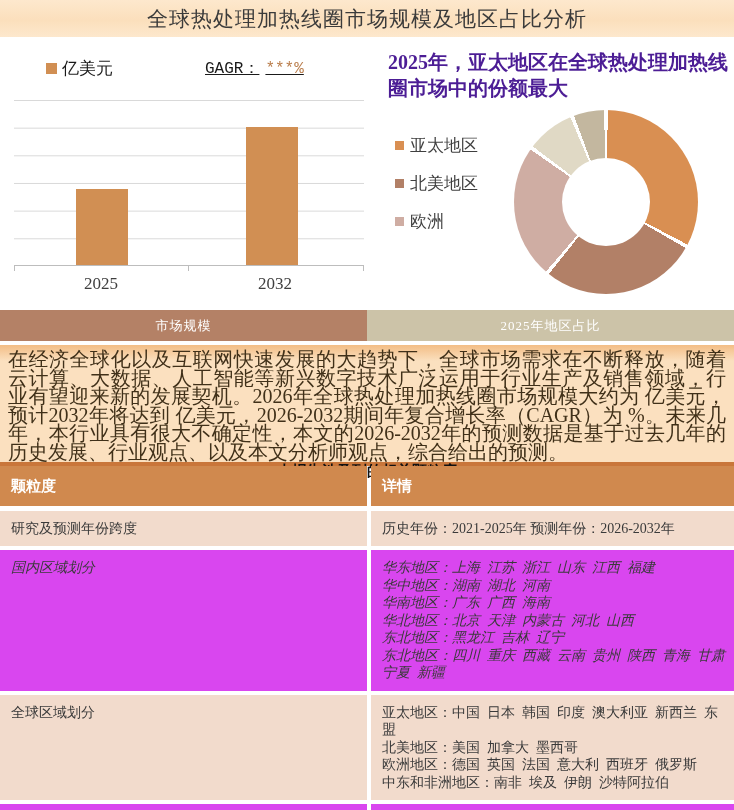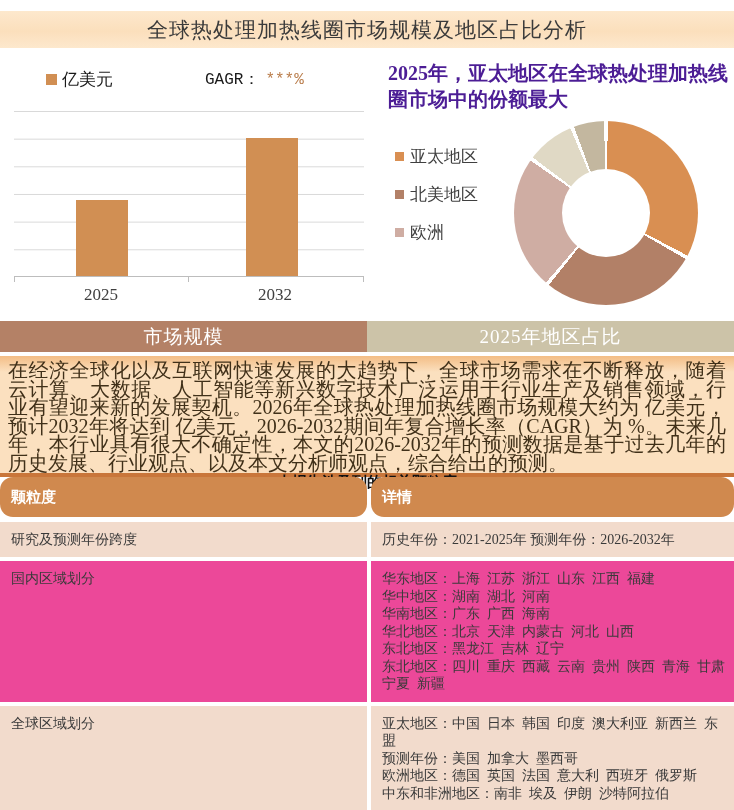--- a/index.html
+++ b/index.html
@@ -2,31 +2,31 @@
 <html><head>
 <meta charset="utf-8">
 <style>
   * { margin:0; padding:0; box-sizing:border-box; }
   html,body { width:734px; height:810px; overflow:hidden; background:#fff;
     font-family:"Liberation Serif","DejaVu Serif",serif; color:#3f3f3f; }
 
   
   .title-bar { height:37px; background:linear-gradient(180deg,#fde8cd 0%,#fbdfbc 55%,#fde8cd 100%);
     display:flex; align-items:center; justify-content:center;
-    font-size:21px; letter-spacing:1px; color:#3b3b3b;margin-top:11px; }
+    font-size:21px; letter-spacing:1px; color:#3b3b3b; }
 
   
   .charts { position:relative; height:271px; background:#fff; }
 
   .bar-panel { position:absolute; left:0; top:0; width:368px; height:271px; }
   .bar-legend { position:absolute; left:46px; top:20px; display:flex; align-items:center;
     font-size:17px; color:#1a1a1a; }
   .bar-legend .swatch { width:11px; height:11px; background:#d18f53; display:inline-block; margin-right:5px; }
   .cagr { position:absolute; left:205px; top:21px; font-size:16px; color:#1a1a1a;
-    font-family:"Liberation Mono","DejaVu Sans Mono",monospace; }
+    font-family:"Liberation Mono","DejaVu Sans Mono",monospace;text-decoration:underline; }
   .cagr .masked { color:#b97c4a; margin-left:6px; }
   .plot { position:absolute; left:14px; top:63px; width:350px; height:166px;
     background-image:linear-gradient(#d9d9d9 1px, transparent 1px);
     background-size:100% 27.66px; }
   .plot .axis { position:absolute; left:0; right:0; bottom:0; border-bottom:1px solid #bdbdbd; }
   .plot .tick { position:absolute; bottom:-5px; width:1px; height:5px; background:#bdbdbd; }
   .bar { position:absolute; bottom:1px; width:52px; background:#d18f53; }
   .bar.b0 { left:62px; } .bar.b1 { left:232px; }
   .xlabels { position:absolute; top:237px; left:14px; width:350px; font-size:17px; color:#3f3f3f; }
   .xlabels span { position:absolute; width:174px; text-align:center; }
@@ -38,41 +38,41 @@
   .pie-legend { position:absolute; left:27px; top:98px; width:96px; list-style:none; }
   .pie-legend li { display:flex; margin-bottom:17px; font-size:17px; line-height:21px; color:#3f3f3f; }
   .pie-legend .mark { flex:0 0 9px; width:9px; height:9px; margin:6px 6px 0 0; display:inline-block; }
   .donut { position:absolute; left:146px; top:73px; width:184px; height:184px; border-radius:50%; }
   .donut .hole { position:absolute; left:48px; top:48px; width:88px; height:88px;
     border-radius:50%; background:#fff; }
 
   
   .tabs { display:flex; height:31px; margin-top:2px; }
   .tab { width:367px; display:flex; align-items:center; justify-content:center;
-    color:#fff; font-size:19px; letter-spacing:1px; }
+    color:#fff; font-size:13px; letter-spacing:1px; }
   .tab-left  { background:#b48166; }
   .tab-right { background:#ccc3a8; }
 
   
   .intro { margin-top:4px; height:117px; padding:5px 8px 0;
     background:linear-gradient(180deg,#f3bd85 0,#fbe0bf 16px,#fbe0bf 100%); }
   .intro p { font-size:20px; line-height:18.5px; color:#403019; text-align:justify; }
   .intro h3 { margin-top:1px; text-align:center; font-size:15px; color:#111;
     font-family:"Liberation Sans","DejaVu Sans",sans-serif; font-weight:bold; }
 
   
   .t-grid { background:#fff; }
   .t-row { display:grid; grid-template-columns:367px 4px 363px; margin-bottom:4px; }
   .t-head { border-top:4px solid #c9763a; margin-bottom:5px; }
   .t-head .cell { background:#d0894e; color:#fff; font-weight:bold; font-size:15px;
-    padding:11px 0 11px 11px; font-family:"Liberation Sans","DejaVu Sans",sans-serif;border-radius:13px; }
+    padding:11px 0 11px 11px; font-family:"Liberation Sans","DejaVu Sans",sans-serif; }
   .cell { padding:9px 8px 9px 11px; font-size:14px; line-height:17.5px; color:#3a3a3a;
     white-space:pre-wrap; }
   .row-dark  .cell { background:#f2dbcc; }
-  .row-light .cell { background:#ec4899; }
+  .row-light .cell { background:#d946ef;font-style:italic; }
 </style>
 </head>
 <body>
 
 <div class="title-bar">全球热处理加热线圈市场规模及地区占比分析</div>
 
 <div class="charts">
 
   <div class="bar-panel">
     <div class="bar-legend">
@@ -142,21 +142,21 @@
         <div class="cell"><div>历史年份：2021-2025年 预测年份：2026-2032年</div></div>
       </div>
       <div class="t-row row-light">
         <div class="cell">国内区域划分</div>
         <div></div>
         <div class="cell"><div>华东地区：上海  江苏  浙江  山东  江西  福建</div><div>华中地区：湖南  湖北  河南</div><div>华南地区：广东  广西  海南</div><div>华北地区：北京  天津  内蒙古  河北  山西</div><div>东北地区：黑龙江  吉林  辽宁</div><div>东北地区：四川  重庆  西藏  云南  贵州  陕西  青海  甘肃 宁夏  新疆</div></div>
       </div>
       <div class="t-row row-dark">
         <div class="cell">全球区域划分</div>
         <div></div>
-        <div class="cell"><div>亚太地区：中国  日本  韩国  印度  澳大利亚  新西兰  东盟</div><div>预测年份：美国  加拿大  墨西哥</div><div>欧洲地区：德国  英国  法国  意大利  西班牙  俄罗斯</div><div>中东和非洲地区：南非  埃及  伊朗  沙特阿拉伯</div></div>
+        <div class="cell"><div>亚太地区：中国  日本  韩国  印度  澳大利亚  新西兰  东盟</div><div>北美地区：美国  加拿大  墨西哥</div><div>欧洲地区：德国  英国  法国  意大利  西班牙  俄罗斯</div><div>中东和非洲地区：南非  埃及  伊朗  沙特阿拉伯</div></div>
       </div>
       <div class="t-row row-light">
         <div class="cell">报告涉及的价值单位</div>
         <div></div>
         <div class="cell"></div>
       </div>
     </div>
 </div>
 
 </body></html>

